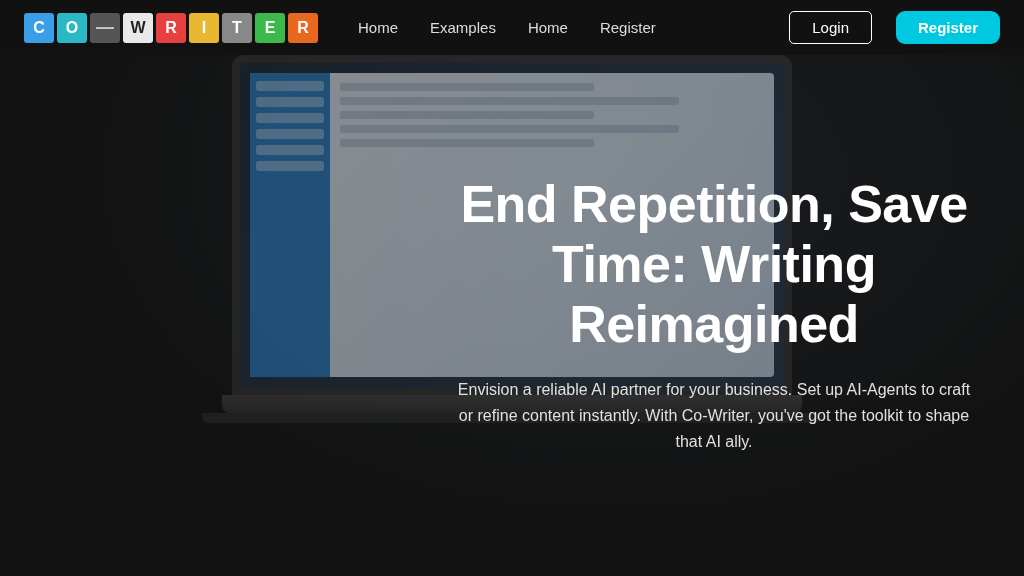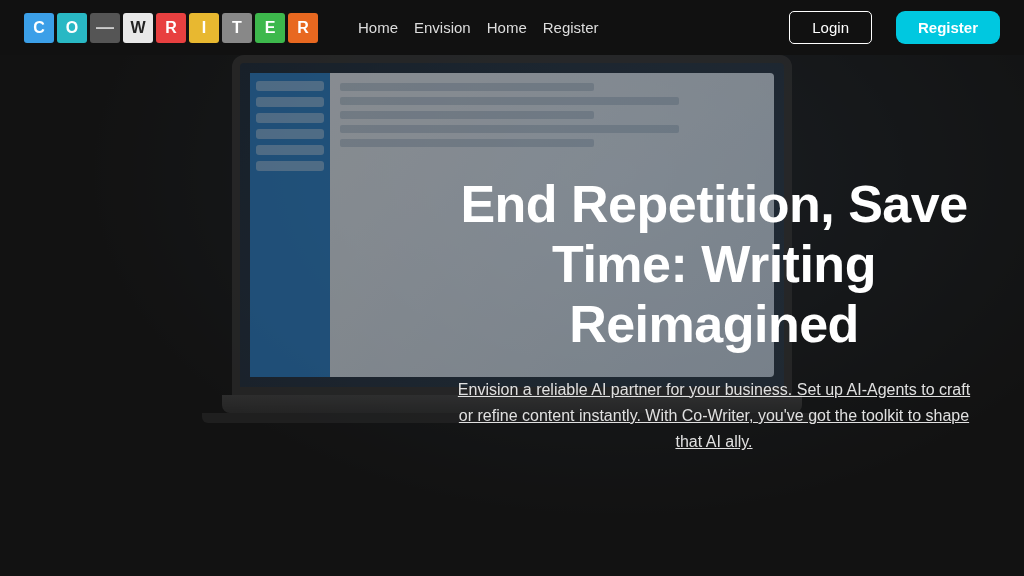--- a/index.html
+++ b/index.html
@@ -49,21 +49,21 @@
     .tile-white  { background: #e8e8e8; color: #222; }
     .tile-red    { background: #e84040; }
     .tile-yellow { background: #e8b830; }
     .tile-gray   { background: #888; }
     .tile-green  { background: #3db84c; }
     .tile-orange { background: #e86820; }
 
     .nav-links {
       display: flex;
       align-items: center;
-      gap: 16px;
+      gap: 32px;
       flex: 1;
     }
 
     .nav-link {
       color: #ddd;
       text-decoration: none;
       font-size: 15px;
       cursor: pointer;
     }
 
@@ -222,42 +222,41 @@
       margin-bottom: 22px;
       letter-spacing: -0.5px;
     }
 
     .hero-subtitle {
       font-size: 16px;
       color: #e0e0e0;
       line-height: 1.65;
       max-width: 520px;
       margin: 0 auto;
-      text-decoration: underline;
     }
   </style>
 </head>
 <body>
 
 <nav class="navbar">
   <div class="logo-area">
     <div class="logo-tile tile-blue">C</div>
     <div class="logo-tile tile-teal">O</div>
     <div class="logo-tile tile-dash">—</div>
     <div class="logo-tile tile-white">W</div>
     <div class="logo-tile tile-red">R</div>
     <div class="logo-tile tile-yellow">I</div>
     <div class="logo-tile tile-gray">T</div>
     <div class="logo-tile tile-green">E</div>
     <div class="logo-tile tile-orange">R</div>
   </div>
 
   <div class="nav-links">
     <a class="nav-link">Home</a>
-    <a class="nav-link">Envision</a>
+    <a class="nav-link">Examples</a>
     <a class="nav-link">Home</a>
     <a class="nav-link">Register</a>
   </div>
 
   <div class="nav-buttons">
     <button class="btn-login">Login</button>
     <button class="btn-register">Register</button>
   </div>
 </nav>
 

